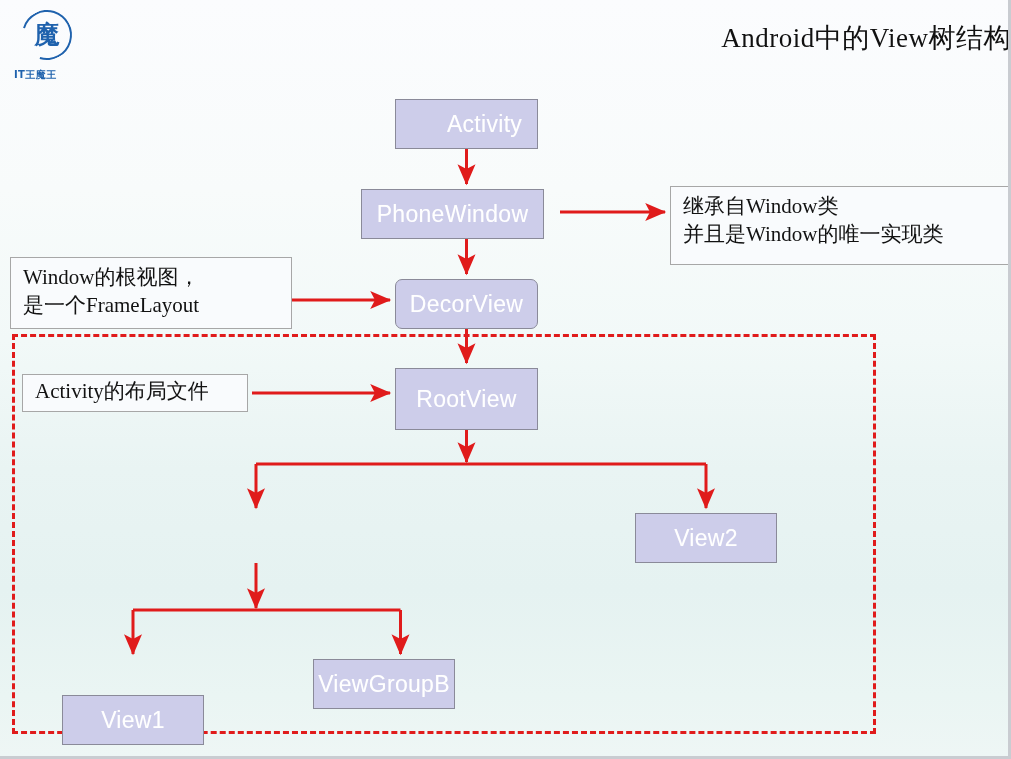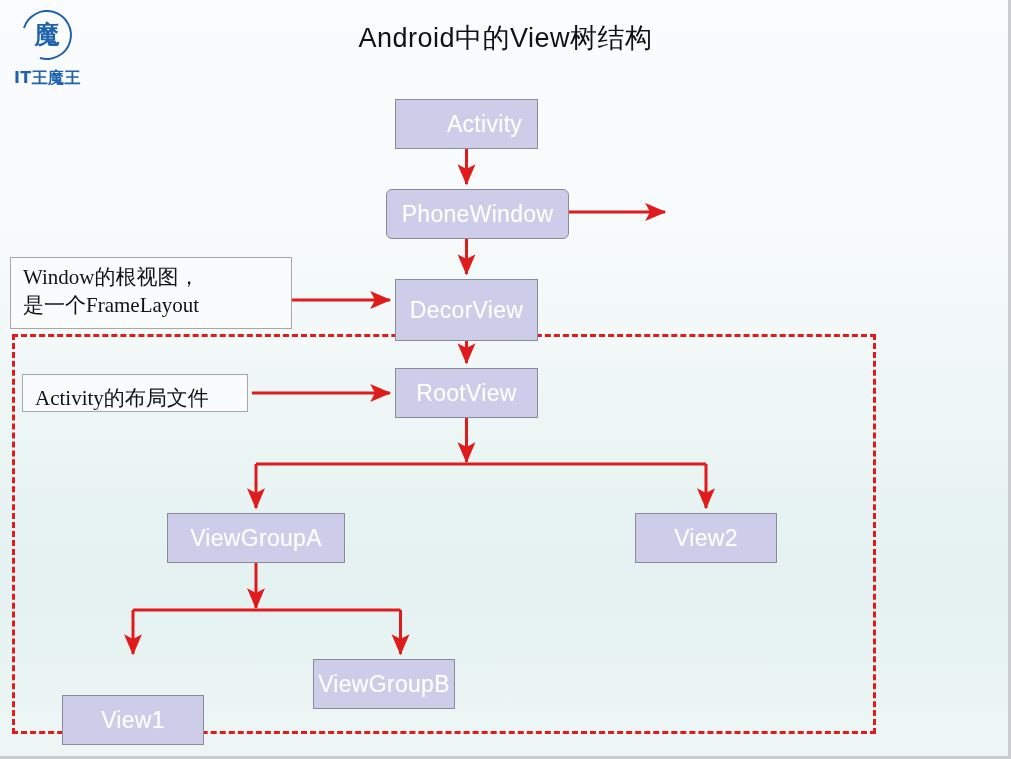--- a/index.html
+++ b/index.html
@@ -59,38 +59,38 @@
     font-size: 25px;
     font-weight: 700;
     color: #1f62ad;
     font-family: "DejaVu Sans", sans-serif;
   }
   #logo-text {
     position: absolute;
     left: 0px;
     top: 60px;
     width: 96px;
-    font-size: 16px;
+    font-size: 10px;
     font-weight: 700;
     color: #1f62ad;
     letter-spacing: 0.4px;
     white-space: nowrap;
     font-family: "DejaVu Sans", sans-serif;
   }
 
   
   #page-title {
     position: absolute;
     left: 0;
     top: 20px;
     width: 1011px;
-    text-align: center;
+    text-align: right;
     font-size: 27px;
     color: #111111;
-    font-family: Liberation Sans, sans-serif;
+    font-family: Liberation Serif, serif;
     letter-spacing: 0.5px;
   }
 
   
   .node {
     position: absolute;
     box-sizing: border-box;
     background: #cdcdea;
     border: 1.5px solid #8a8a99;
     color: #ffffff;
@@ -189,47 +189,46 @@
 
       <path d="M256,464 L706,464"></path>
       <path d="M133,610 L400.5,610"></path>
     </g>
   </svg>
 
   <div class="node" style="left:395px; top:99px; width:143px; height:50px;padding-left:36px;">
     <span>Activity</span>
   </div>
 
-  <div class="node" style="left:386px; top:189px; width:183px; height:50px;border-radius:6px;">
+  <div class="node" style="left:361px; top:189px; width:183px; height:50px;">
     <span>PhoneWindow</span>
   </div>
 
-  <div class="node" style="left:395px; top:279px; width:143px; height:62px;">
+  <div class="node" style="left:395px; top:279px; width:143px; height:50px;border-radius:7px;">
     <span>DecorView</span>
   </div>
 
-  <div class="node" style="left:395px; top:368px; width:143px; height:50px;">
+  <div class="node" style="left:395px; top:368px; width:143px; height:62px;">
     <span>RootView</span>
   </div>
 
-  <div class="node" style="left:167px; top:513px; width:178px; height:50px;">
-    <span>ViewGroupA</span>
-  </div>
 
   <div class="node" style="left:635px; top:513px; width:142px; height:50px;text-align:center;">
     <span>View2</span>
   </div>
 
   <div class="node" style="left:62px; top:659px; width:142px; height:50px;margin-top:36px;">
     <span>View1</span>
   </div>
 
   <div class="node" style="left:313px; top:659px; width:142px; height:50px;">
     <span>ViewGroupB</span>
   </div>
 
+  <div class="note" style="left:670px; top:186px; width:341px; height:79px;">继承自Window类
+并且是Window的唯一实现类</div>
 
   <div class="note" style="left:10px; top:257px; width:282px; height:72px;">Window的根视图，
 是一个FrameLayout</div>
 
-  <div class="note" style="left:22px; top:374px; width:226px; height:38px; padding-top:10px; padding-bottom:3px;">Activity的布局文件</div>
+  <div class="note" style="left:22px; top:374px; width:226px; height:38px; padding-top:3px; padding-bottom:3px;">Activity的布局文件</div>
 
 </div>
 
 </body></html>

